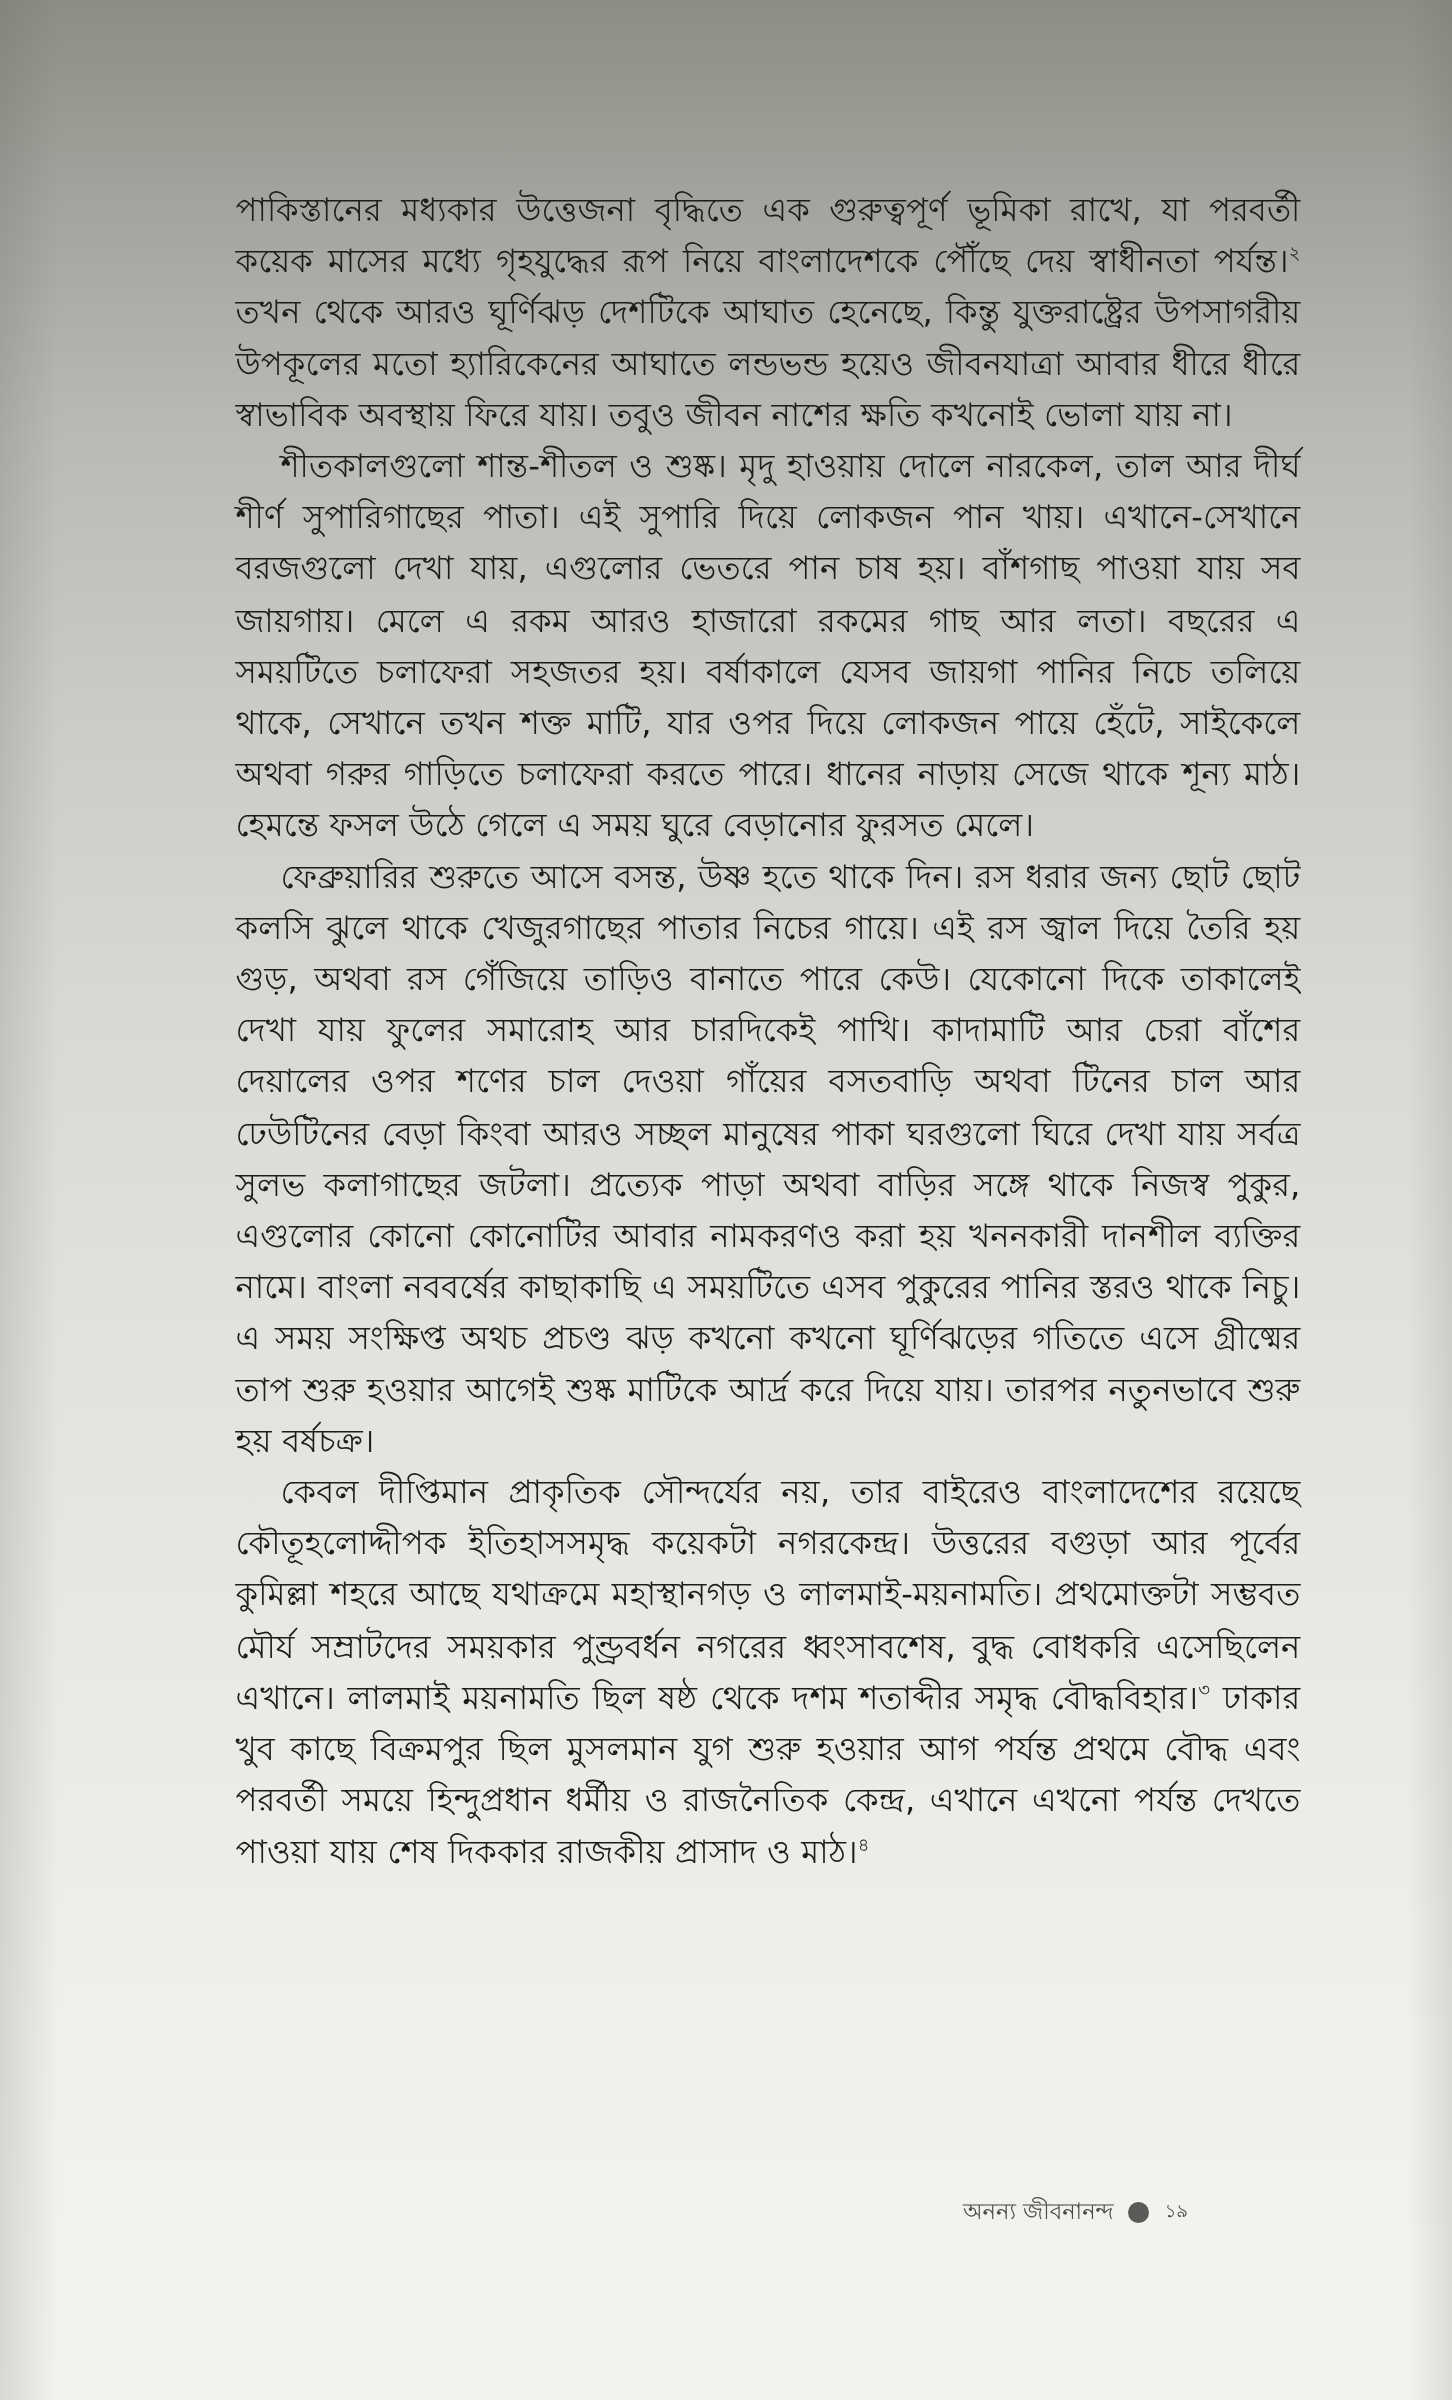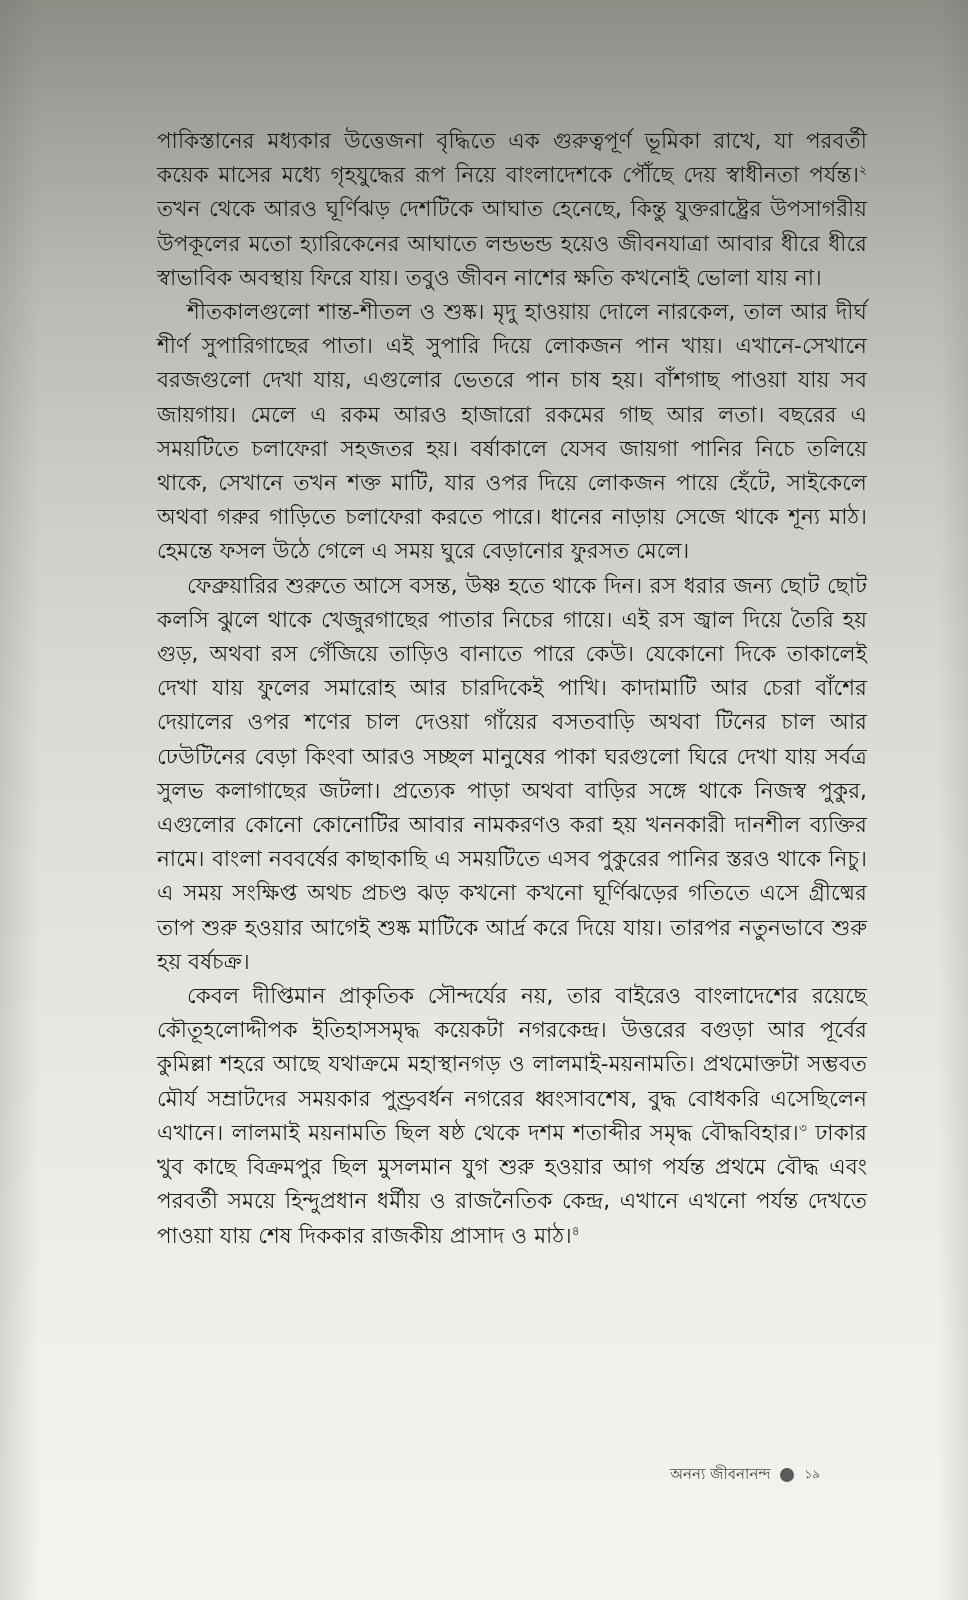--- a/index.html
+++ b/index.html
@@ -57,21 +57,21 @@
     .para.indent {
       text-indent: 30px;
     }
     sup.fn {
       font-size: 12px;
       vertical-align: super;
       line-height: 0;
     }
     .footer {
       position: absolute;
-      right: 148px;
+      right: 176px;
       top: 1462px;
       display: flex;
       align-items: center;
       gap: 10px;
       color: #4a4a48;
       font-size: 15px;
     }
     .footer .dot {
       width: 14px;
       height: 14px;

